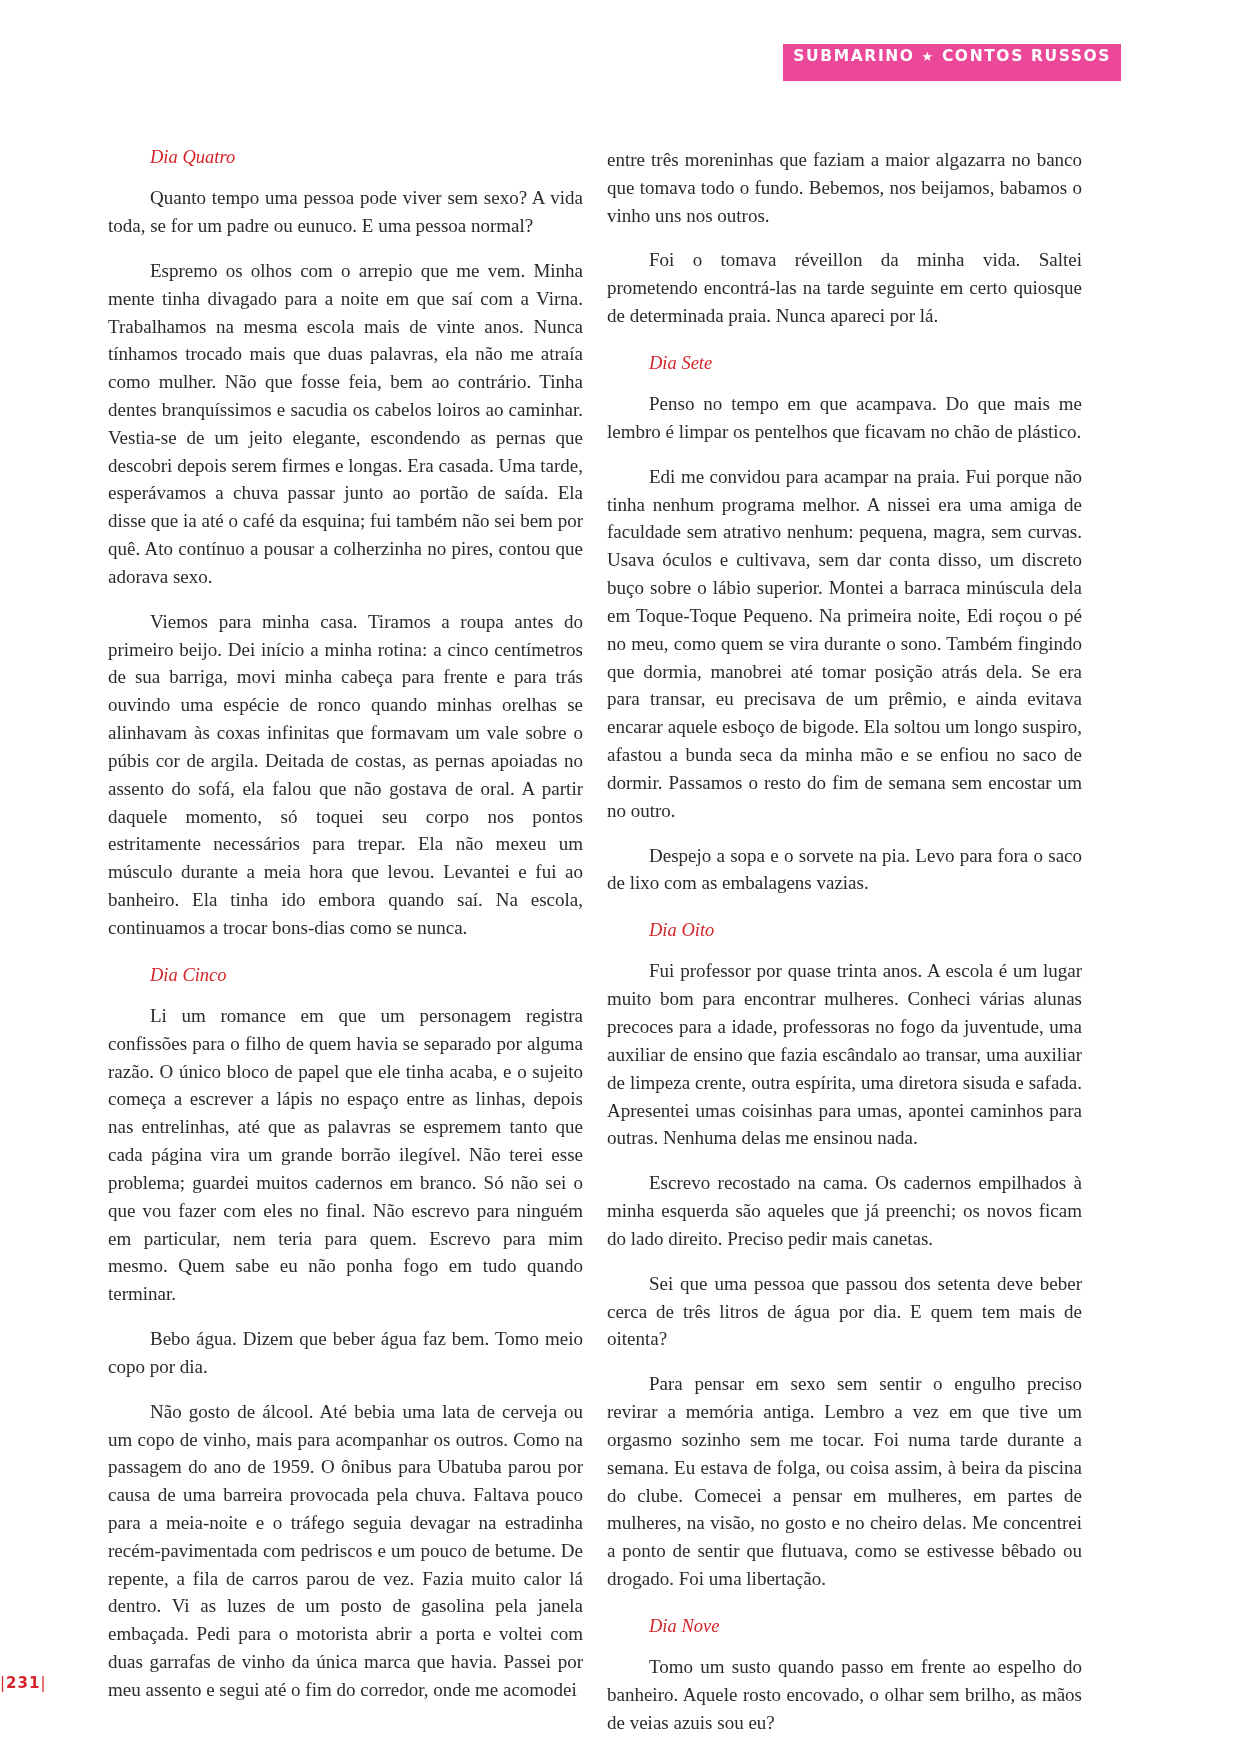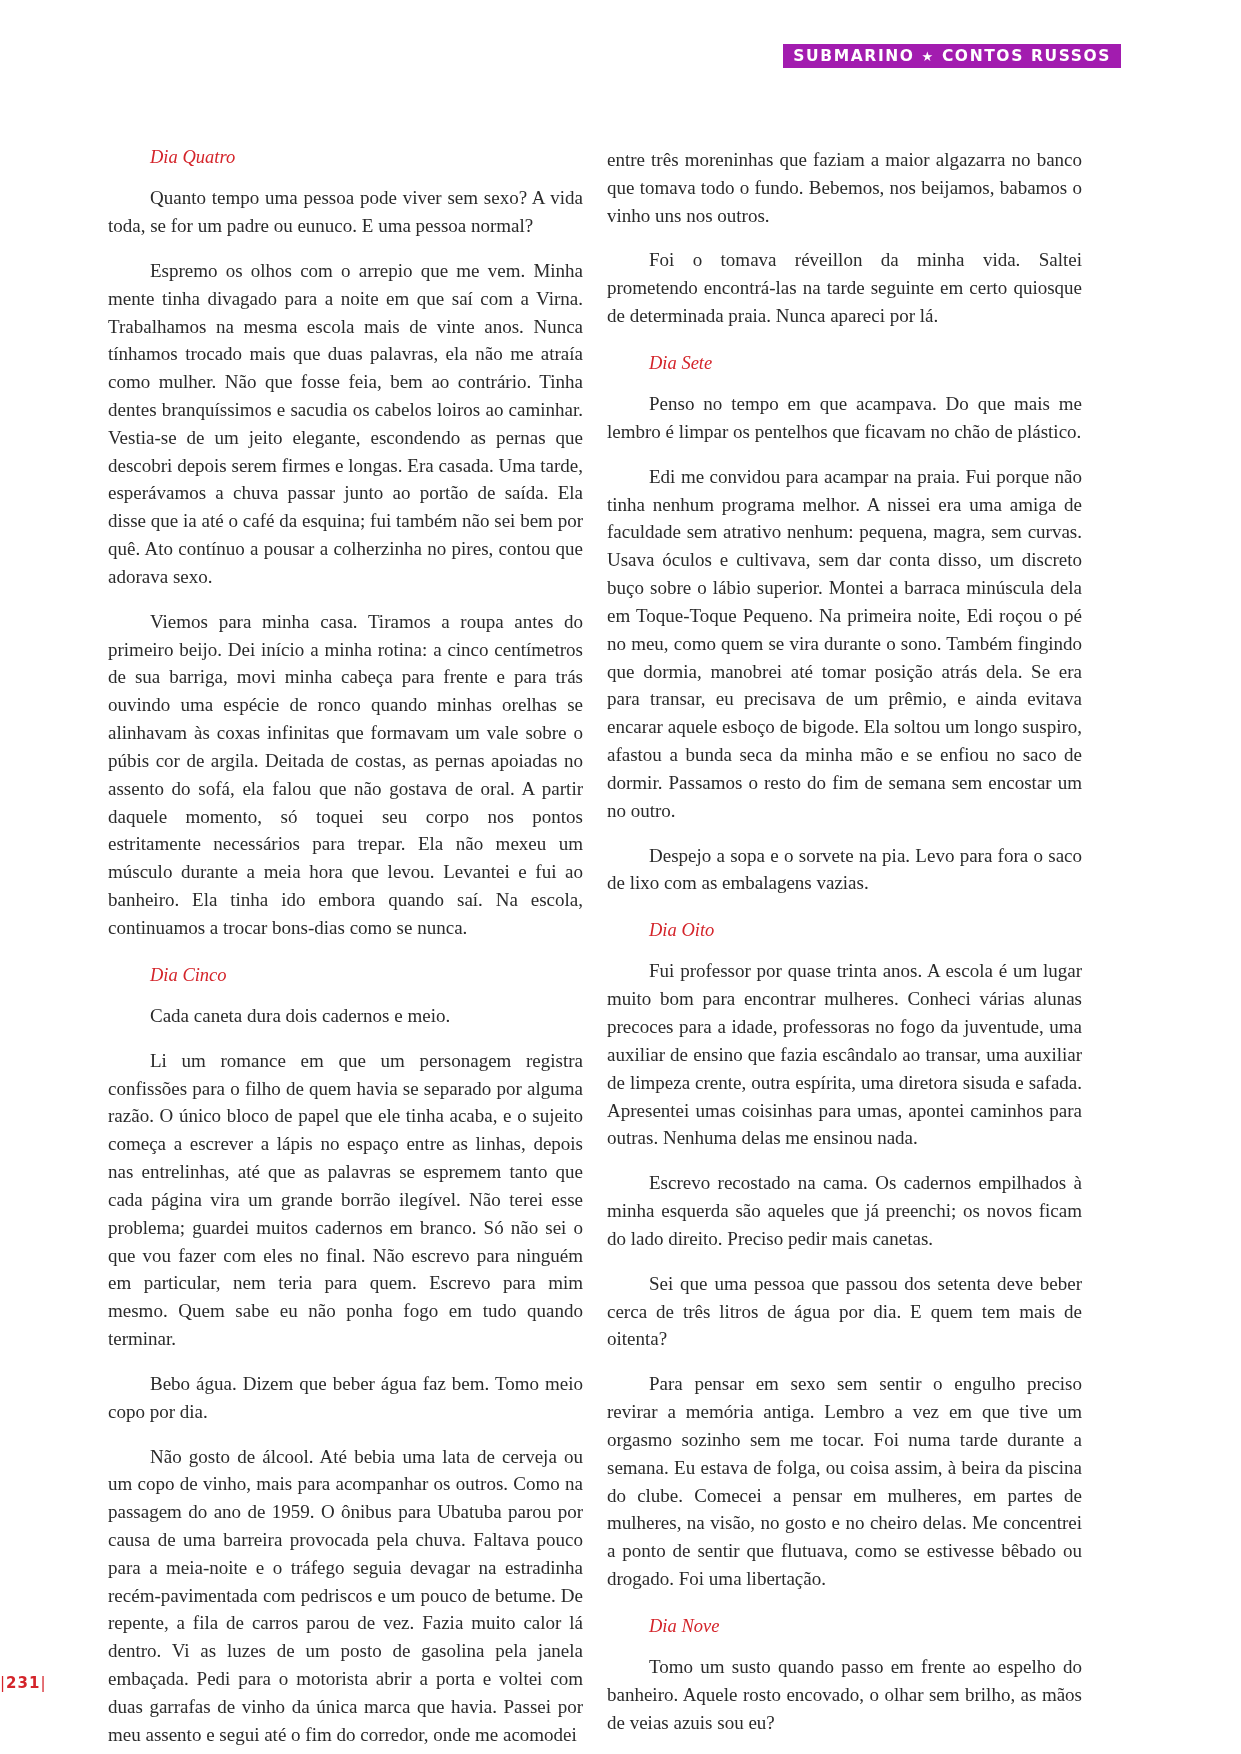--- a/index.html
+++ b/index.html
@@ -22,27 +22,27 @@
   }
   
   .header {
     position: absolute;
     top: 44px;
     right: 120px;
     display: flex;
     align-items: center;
   }
   .header-badge {
-    background: #a21caf;
+    background: #ec4899;
     color: #ffffff;
     font-family: "DejaVu Sans", sans-serif;
     font-weight: bold;
     font-size: 15.5px;
     letter-spacing: 1.6px;
-    padding: 5px 10px 3px 10px;
+    padding: 5px 10px 16px 10px;
     line-height: 1;
     white-space: nowrap;
     display: flex;
     align-items: center;
     gap: 7px;
   }
   .header-badge .star {
     font-size: 13px;
     line-height: 1;
   }
@@ -119,21 +119,20 @@
 
   <div class="columns">
 
     <div class="col">
       <div class="daytitle">Dia Quatro</div>
       <p class="para">Quanto tempo uma pessoa pode viver sem sexo? A vida toda, se for um padre ou eunuco. E uma pessoa normal?</p>
       <p class="para">Espremo os olhos com o arrepio que me vem. Minha mente tinha divagado para a noite em que saí com a Virna. Trabalhamos na mesma escola mais de vinte anos. Nunca tínhamos trocado mais que duas palavras, ela não me atraía como mulher. Não que fosse feia, bem ao contrário. Tinha dentes branquíssimos e sacudia os cabelos loiros ao caminhar. Vestia-se de um jeito elegante, escondendo as pernas que descobri depois serem firmes e longas. Era casada. Uma tarde, esperávamos a chuva passar junto ao portão de saída. Ela disse que ia até o café da esquina; fui também não sei bem por quê. Ato contínuo a pousar a colherzinha no pires, contou que adorava sexo.</p>
       <p class="para">Viemos para minha casa. Tiramos a roupa antes do primeiro beijo. Dei início a minha rotina: a cinco centímetros de sua barriga, movi minha cabeça para frente e para trás ouvindo uma espécie de ronco quando minhas orelhas se alinhavam às coxas infinitas que formavam um vale sobre o púbis cor de argila. Deitada de costas, as pernas apoiadas no assento do sofá, ela falou que não gostava de oral. A partir daquele momento, só toquei seu corpo nos pontos estritamente necessários para trepar. Ela não mexeu um músculo durante a meia hora que levou. Levantei e fui ao banheiro. Ela tinha ido embora quando saí. Na escola, continuamos a trocar bons-dias como se nunca.</p>
 
       <div class="daytitle tight-top">Dia Cinco</div>
-      <p class="para">Cada caneta dura dois cadernos e meio.</p>
       <p class="para">Li um romance em que um personagem registra confissões para o filho de quem havia se separado por alguma razão. O único bloco de papel que ele tinha acaba, e o sujeito começa a escrever a lápis no espaço entre as linhas, depois nas entrelinhas, até que as palavras se espremem tanto que cada página vira um grande borrão ilegível. Não terei esse problema; guardei muitos cadernos em branco. Só não sei o que vou fazer com eles no final. Não escrevo para ninguém em particular, nem teria para quem. Escrevo para mim mesmo. Quem sabe eu não ponha fogo em tudo quando terminar.</p>
 
       <p class="para">Bebo água. Dizem que beber água faz bem. Tomo meio copo por dia.</p>
       <p class="para">Não gosto de álcool. Até bebia uma lata de cerveja ou um copo de vinho, mais para acompanhar os outros. Como na passagem do ano de 1959. O ônibus para Ubatuba parou por causa de uma barreira provocada pela chuva. Faltava pouco para a meia-noite e o tráfego seguia devagar na estradinha recém-pavimentada com pedriscos e um pouco de betume. De repente, a fila de carros parou de vez. Fazia muito calor lá dentro. Vi as luzes de um posto de gasolina pela janela embaçada. Pedi para o motorista abrir a porta e voltei com duas garrafas de vinho da única marca que havia. Passei por meu assento e segui até o fim do corredor, onde me acomodei</p>
     </div>
 
     <div class="col">
       <p class="para noindent">entre três moreninhas que faziam a maior algazarra no banco que tomava todo o fundo. Bebemos, nos beijamos, babamos o vinho uns nos outros.</p>
       <p class="para">Foi o tomava réveillon da minha vida. Saltei prometendo encontrá-las na tarde seguinte em certo quiosque de determinada praia. Nunca apareci por lá.</p>
 

